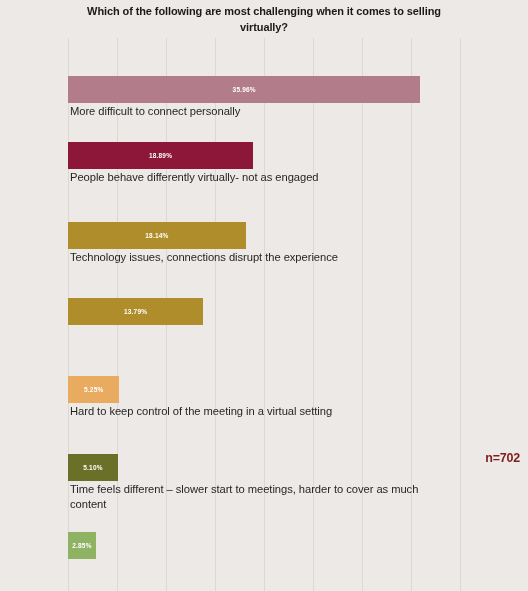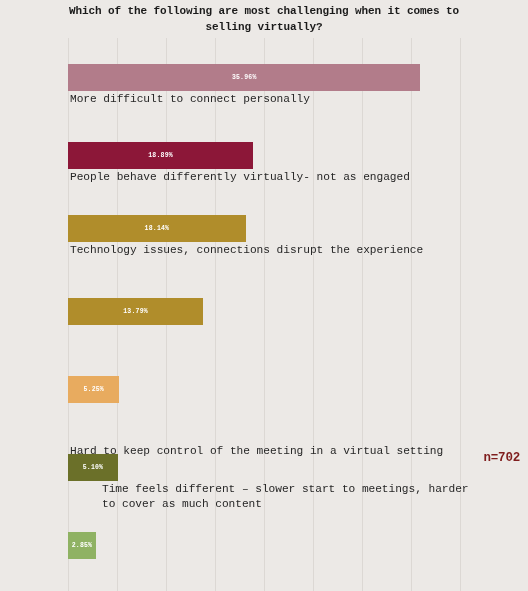--- a/index.html
+++ b/index.html
@@ -13,21 +13,20 @@
     font-family: "Liberation Sans", sans-serif;
     overflow: hidden;
     position: relative;
   }
 
   #chart-root {
     position: relative;
     width: 528px;
     height: 469px;
     background: #ece9e6;
-    font-family: Liberation Mono, monospace;
   }
 
   
   #chart-title {
     position: absolute;
     left: 64px;
     top: 4px;
     width: 400px;
     text-align: center;
     font-size: 11px;
@@ -111,54 +110,54 @@
         <div class="gridline" style="left: 49px; background: rgb(220, 216, 212);"></div>
         <div class="gridline" style="left: 98px; background: rgb(220, 216, 212);"></div>
         <div class="gridline" style="left: 147px; background: rgb(220, 216, 212);"></div>
         <div class="gridline" style="left: 196px; background: rgb(220, 216, 212);"></div>
         <div class="gridline" style="left: 245px; background: rgb(220, 216, 212);"></div>
         <div class="gridline" style="left: 294px; background: rgb(220, 216, 212);"></div>
         <div class="gridline" style="left: 343px; background: rgb(220, 216, 212);"></div>
         <div class="gridline" style="left: 392px; background: rgb(220, 216, 212);"></div>
       </div>
     <div id="bars-layer">
-        <div class="bar-row" style="top: 26px;">
+        <div class="bar-row" style="top: 38px;">
           <div class="bar" style="width: 352.408px; background: rgb(178, 124, 138);">
             <span class="bar-value">35.96%</span>
           </div>
           <div class="bar-label" style="color: rgb(38, 38, 38);">More difficult to connect personally</div>
         </div>
         <div class="bar-row" style="top: 104px;">
           <div class="bar" style="width: 185.122px; background: rgb(140, 23, 56);">
             <span class="bar-value">18.89%</span>
           </div>
           <div class="bar-label" style="color: rgb(38, 38, 38);">People behave differently virtually- not as engaged</div>
         </div>
-        <div class="bar-row" style="top: 177px;">
+        <div class="bar-row" style="top: 184px;">
           <div class="bar" style="width: 177.772px; background: rgb(176, 141, 43);">
             <span class="bar-value">18.14%</span>
           </div>
           <div class="bar-label" style="color: rgb(38, 38, 38);">Technology issues, connections disrupt the experience</div>
         </div>
         <div class="bar-row" style="top: 260px;">
           <div class="bar" style="width: 135.142px; background: rgb(176, 141, 43);">
             <span class="bar-value">13.79%</span>
           </div>
         </div>
         <div class="bar-row" style="top: 338px;">
           <div class="bar" style="width: 51.45px; background: rgb(232, 171, 95);">
             <span class="bar-value">5.25%</span>
           </div>
-          <div class="bar-label" style="color: rgb(38, 38, 38); margin-top: 40px;">Hard to keep control of the meeting in a virtual setting</div>
+          <div class="bar-label" style="color: rgb(38, 38, 38);">Hard to keep control of the meeting in a virtual setting</div>
         </div>
         <div class="bar-row" style="top: 416px;">
           <div class="bar" style="width: 49.98px; background: rgb(107, 112, 41);">
             <span class="bar-value">5.10%</span>
           </div>
-          <div class="bar-label" style="color: rgb(38, 38, 38); margin-left: 32px;">Time feels different – slower start to meetings, harder to cover as much content</div>
+          <div class="bar-label" style="color: rgb(38, 38, 38);">Time feels different – slower start to meetings, harder to cover as much content</div>
         </div>
         <div class="bar-row" style="top: 494px;">
           <div class="bar" style="width: 27.93px; background: rgb(143, 178, 99);">
             <span class="bar-value">2.85%</span>
           </div>
         </div>
       </div>
   </div>
 
   <div id="n-annotation">n=702</div>

